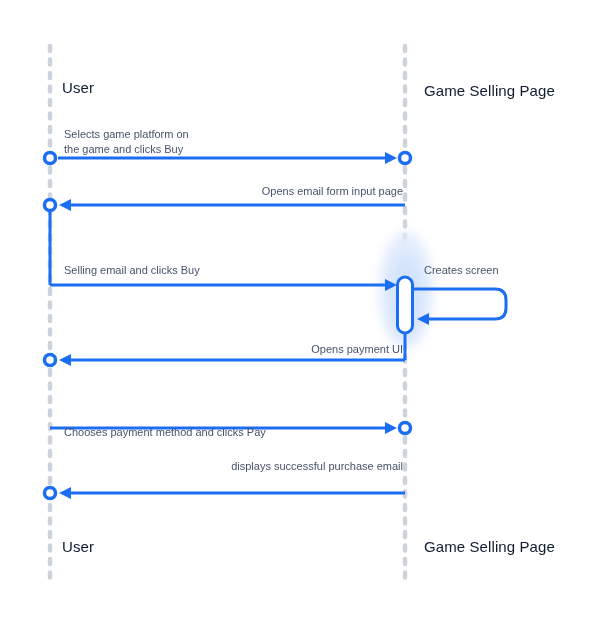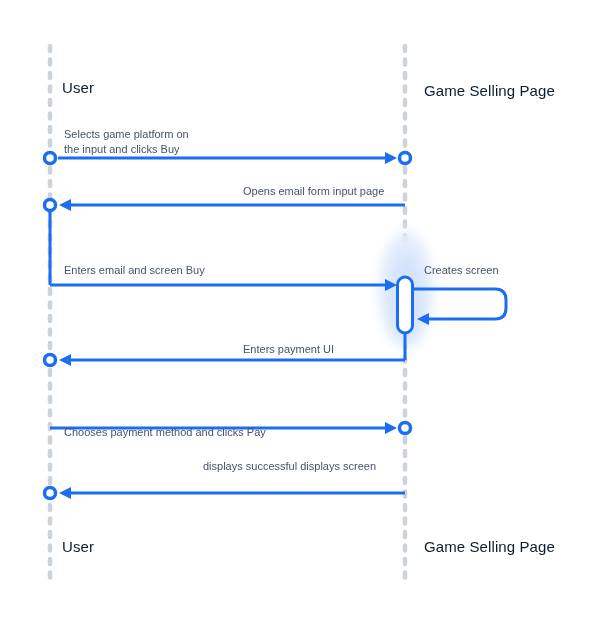--- a/index.html
+++ b/index.html
@@ -20,21 +20,21 @@
     white-space: nowrap;
     letter-spacing: 0.1px;
   }
   .msg {
     position: absolute;
     font-size: 11px;
     line-height: 14.5px;
     color: #47536b;
     white-space: nowrap;
   }
-  .msg.right { }
+  .msg.right { text-align: right; }
 </style>
 </head>
 <body>
 
 <div class="canvas">
 
   <svg class="layer" width="600" height="635" viewBox="0 0 600 635">
     <defs>
       <filter id="softblur" x="-60%" y="-60%" width="220%" height="220%">
         <feGaussianBlur stdDeviation="6"></feGaussianBlur>
@@ -94,40 +94,40 @@
     </g>
   </svg>
 
   <div class="actor" style="left:62px; top:79px">User</div>
   <div class="actor" style="left:424px; top:82px">Game Selling Page</div>
   <div class="actor" style="left:62px; top:538px">User</div>
   <div class="actor" style="left:424px; top:538px">Game Selling Page</div>
 
   <div class="msg" style="left:64px; top:127px">
     <div>Selects game platform on</div>
-    <div>the input and clicks Buy</div>
+    <div>the game and clicks Buy</div>
   </div>
 
   <div class="msg right" style="left:243px; top:184px; width:160px">
     <div>Opens email form input page</div>
   </div>
 
   <div class="msg" style="left:64px; top:263px">
-    <div>Enters email and screen Buy</div>
+    <div>Selling email and clicks Buy</div>
   </div>
 
   <div class="msg" style="left:424px; top:263px">
     <div>Creates screen</div>
   </div>
 
   <div class="msg right" style="left:243px; top:342px; width:160px">
-    <div>Enters payment UI</div>
+    <div>Opens payment UI</div>
   </div>
 
   <div class="msg" style="left:64px; top:425px">
     <div>Chooses payment method and clicks Pay</div>
   </div>
 
   <div class="msg right" style="left:203px; top:459px; width:200px">
-    <div>displays successful displays screen</div>
+    <div>displays successful purchase email</div>
   </div>
 
 </div>
 
 </body></html>

